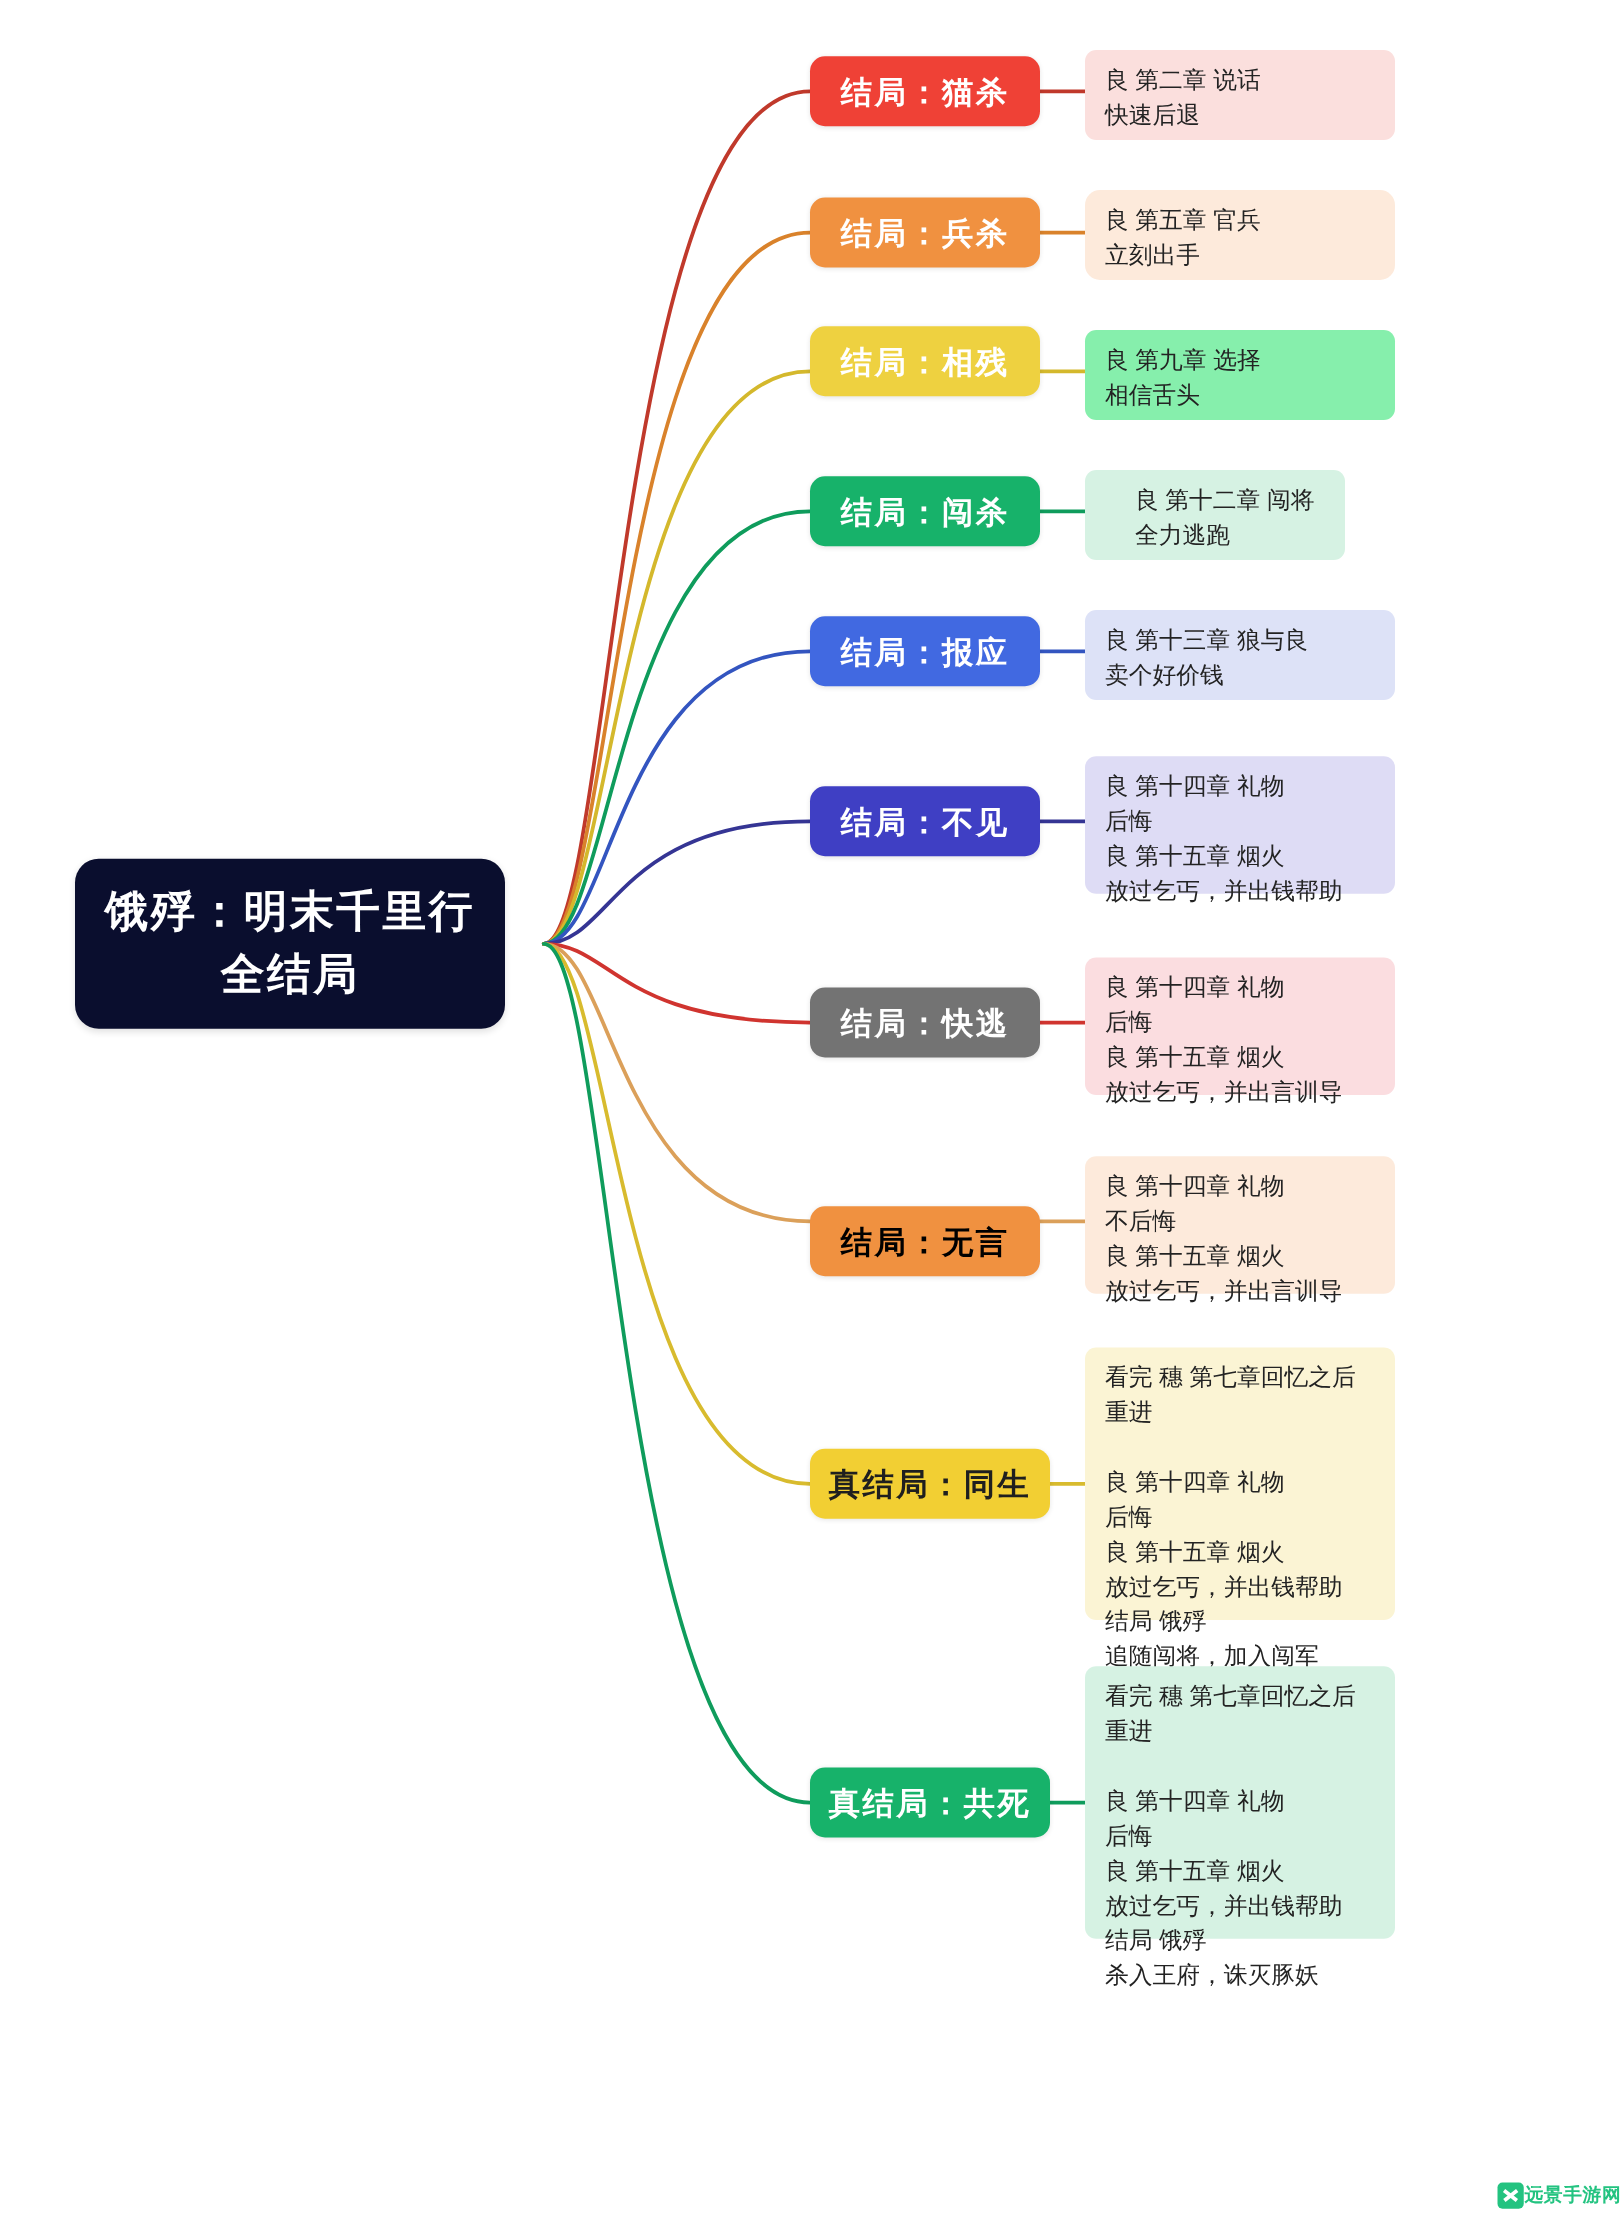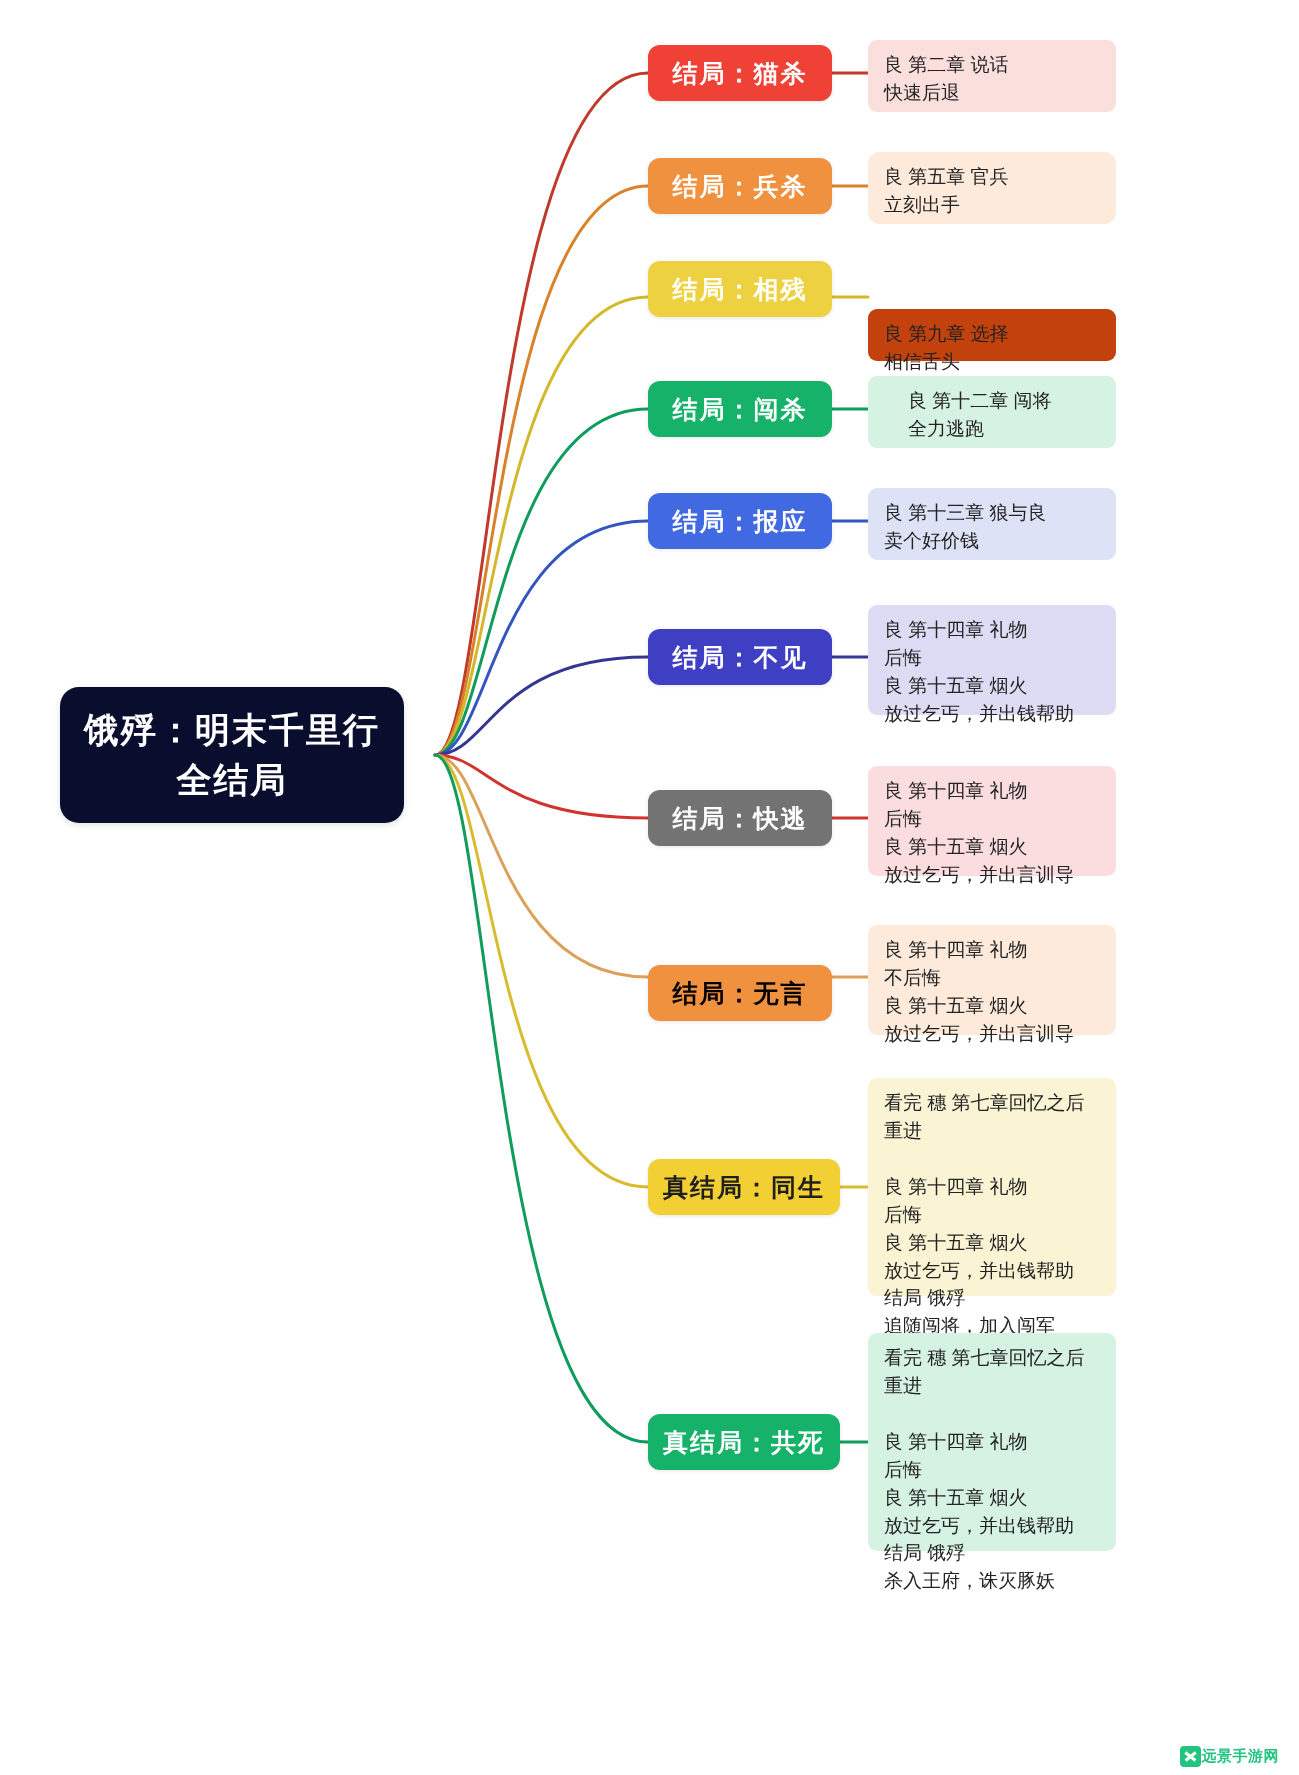--- a/index.html
+++ b/index.html
@@ -75,21 +75,21 @@
     color: #232323;
     white-space: pre-line;
     display: flex;
     align-items: flex-start;
   }
   .detail-box .dtext { display: block; width: 100%; }
 
   
   .watermark {
     position: absolute;
-    right: 20px;
+    right: 2px;
     bottom: 8px;
     display: flex;
     align-items: center;
     gap: 1px;
     opacity: 0.95;
   }
   .wm-logo {
     width: 21px;
     height: 21px;
     background: #18c07a;
@@ -178,23 +178,23 @@
       <span>真结局：同生</span>
     </div>
   <div class="branch-node" style="left: 648px; width: 192px; height: 56px; top: 1414px; background: rgb(23, 178, 106); color: rgb(255, 255, 255);">
       <span>真结局：共死</span>
     </div>
 
   <div class="detail-box" style="left: 868px; width: 248px; top: 40px; height: 72px; background: rgb(251, 223, 221);"><span class="dtext">良 第二章 说话
 快速后退</span></div>
   <div class="detail-box" style="left: 868px; width: 248px; top: 152px; height: 72px; background: rgb(253, 234, 219); border-radius: 12px;"><span class="dtext">良 第五章 官兵
 立刻出手</span></div>
-  <div class="detail-box" style="left: 868px; width: 248px; top: 264px; height: 52px; background: #c2410c; margin-top: 45px;"><span class="dtext">良 第九章 选择
+  <div class="detail-box" style="left: 868px; width: 248px; top: 264px; height: 72px; background: #86efac;"><span class="dtext">良 第九章 选择
 相信舌头</span></div>
-  <div class="detail-box" style="left: 868px; width: 248px; top: 376px; height: 72px; background: rgb(214, 242, 227); padding-left: 40px;"><span class="dtext">良 第十二章 闯将
+  <div class="detail-box" style="left: 868px; width: 208px; top: 376px; height: 72px; background: rgb(214, 242, 227); padding-left: 40px;"><span class="dtext">良 第十二章 闯将
 全力逃跑</span></div>
   <div class="detail-box" style="left: 868px; width: 248px; top: 488px; height: 72px; background: rgb(221, 226, 247);"><span class="dtext">良 第十三章 狼与良
 卖个好价钱</span></div>
   <div class="detail-box" style="left: 868px; width: 248px; top: 605px; height: 110px; background: rgb(222, 220, 245);"><span class="dtext">良 第十四章 礼物
 后悔
 良 第十五章 烟火
 放过乞丐，并出钱帮助</span></div>
   <div class="detail-box" style="left: 868px; width: 248px; top: 766px; height: 110px; background: rgb(251, 221, 224);"><span class="dtext">良 第十四章 礼物
 后悔
 良 第十五章 烟火

